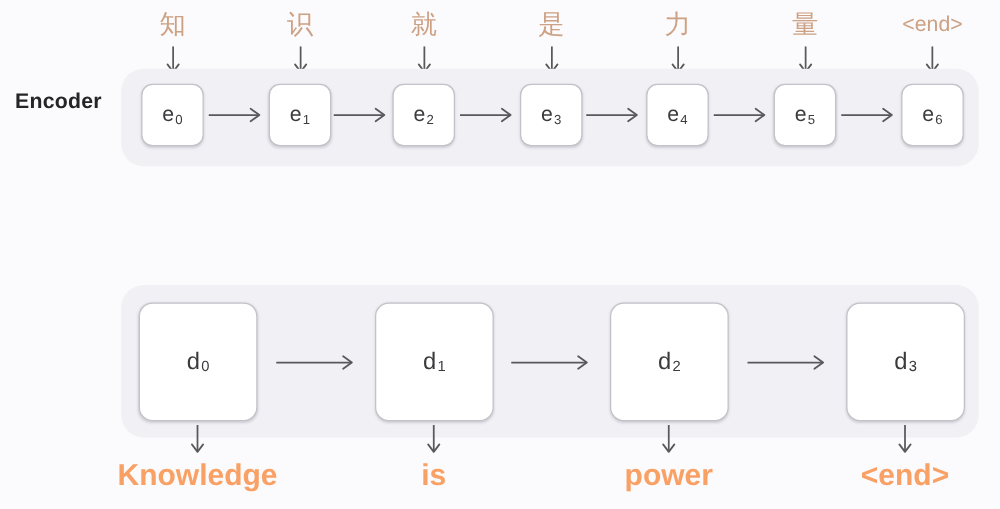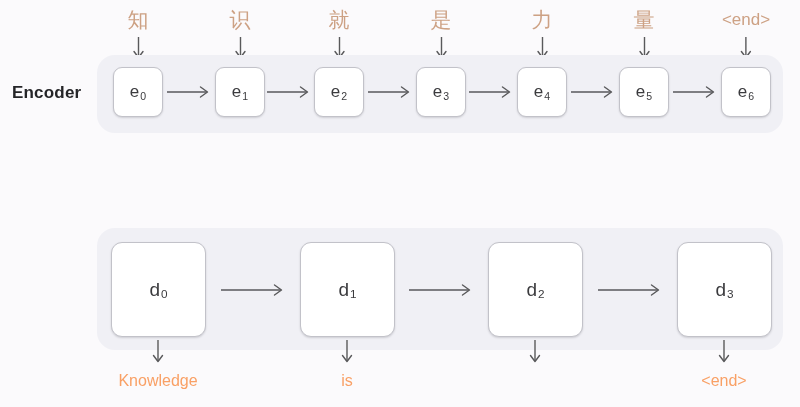--- a/index.html
+++ b/index.html
@@ -25,21 +25,21 @@
   
   .panel{position:absolute;background:var(--panel-bg);border-radius:18px;}
   .panel.encoder{left:97px;top:55px;width:686px;height:78px;}
   .panel.decoder{left:97px;top:228px;width:686px;height:122px;}
   
   .section-label{
     position:absolute;left:12px;
     font-size:17px;font-weight:700;color:var(--section-label);
     letter-spacing:.2px;
   }
-  .section-label.enc{top:83px;}
+  .section-label.enc{top:71px;}
   .section-label.dec{top:280px;}
   
   .cell{
     position:absolute;
     background:var(--box-bg);
     border:1px solid var(--box-border);
     box-shadow:0 1px 2px rgba(50,50,60,.18);
     display:flex;align-items:center;justify-content:center;
     color:var(--box-text);
   }
@@ -59,21 +59,21 @@
   .enc-in .varrow{margin-top:3px;}
   
   .harrow,.varrow{color:var(--arrow);line-height:0;}
   .harrow{position:absolute;}
   .harrow.e{top:85px;}
   .harrow.d{top:283px;}
   .varrow.dec{position:absolute;top:340px;transform:translateX(-50%);}
   
   .out-tok{
     position:absolute;top:368px;transform:translateX(-50%);
-    font-size:16px;line-height:26px;font-weight:400;color:var(--output-token);
+    font-size:24px;line-height:26px;font-weight:700;color:var(--output-token);
     white-space:nowrap;
   }
   
   .enc-in.i0{left:138px}.enc-in.i1{left:240px}.enc-in.i2{left:339px}
   .enc-in.i3{left:441px}.enc-in.i4{left:542px}.enc-in.i5{left:644px}.enc-in.i6{left:746px}
   .cell.e0{left:113px}.cell.e1{left:215px}.cell.e2{left:314px}
   .cell.e3{left:416px}.cell.e4{left:517px}.cell.e5{left:619px}.cell.e6{left:721px}
   .harrow.ea0{left:166px}.harrow.ea1{left:266px}.harrow.ea2{left:367px}
   .harrow.ea3{left:468px}.harrow.ea4{left:570px}.harrow.ea5{left:672px}
   .cell.d0{left:111px}.cell.d1{left:300px}.cell.d2{left:488px}.cell.d3{left:677px}
@@ -239,15 +239,16 @@
         <line x1="7" y1="0" x2="7" y2="21" stroke="currentColor" stroke-width="1.4"></line>
         <polyline points="2.5,15.5 7,21.5 11.5,15.5" fill="none" stroke="currentColor" stroke-width="1.4" stroke-linecap="round" stroke-linejoin="round"></polyline>
       </svg></span>
   <span class="varrow dec v3"><svg width="14" height="25" viewBox="0 0 14 25">
         <line x1="7" y1="0" x2="7" y2="21" stroke="currentColor" stroke-width="1.4"></line>
         <polyline points="2.5,15.5 7,21.5 11.5,15.5" fill="none" stroke="currentColor" stroke-width="1.4" stroke-linecap="round" stroke-linejoin="round"></polyline>
       </svg></span>
 
   <div class="out-tok o0">Knowledge</div>
   <div class="out-tok o1">is</div>
+  <div class="out-tok o2">power</div>
   <div class="out-tok o3">&lt;end&gt;</div>
 
 </div>
 
 </body></html>

